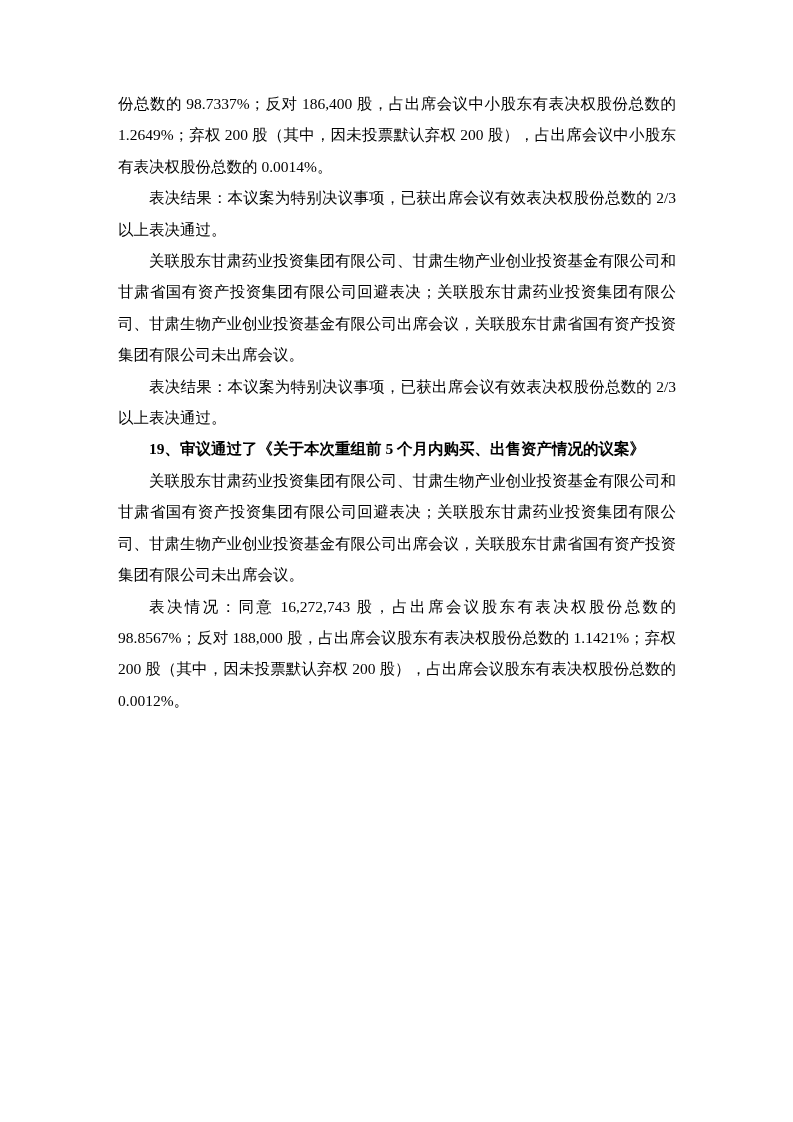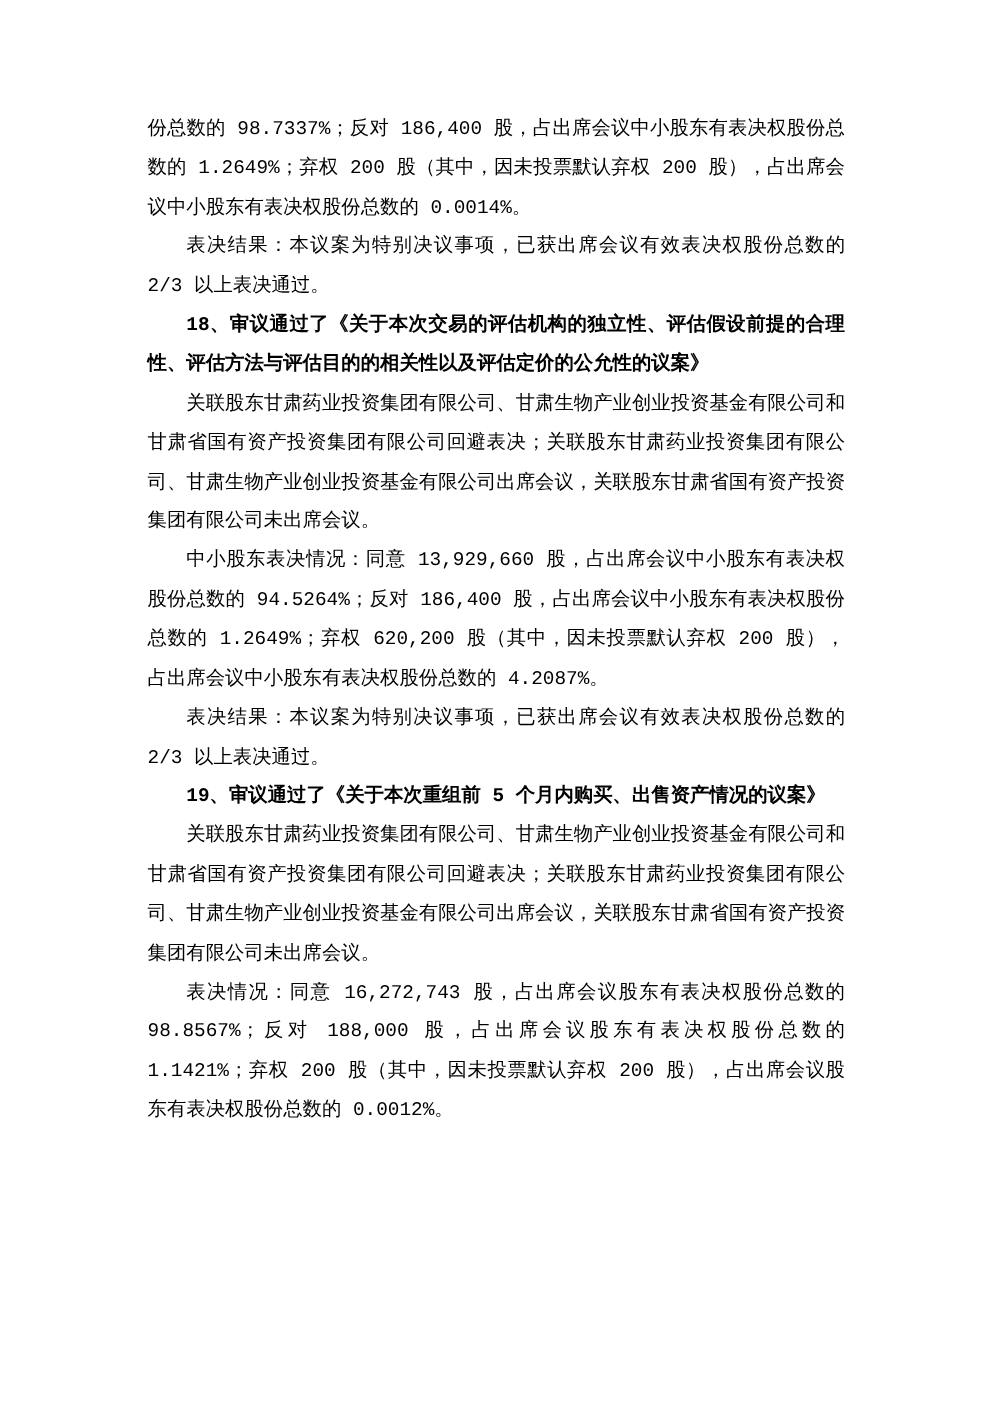--- a/index.html
+++ b/index.html
@@ -10,21 +10,21 @@
   .page {
     position: relative;
     width: 793px;
     height: 1122px;
     background: #ffffff;
     box-sizing: border-box;
     padding: 88px 117px 0 118px;
     overflow: hidden;
   }
   .content {
-    font-family: Liberation Mono, monospace;
+    font-family: Liberation Serif, serif;
     font-size: 15.5px;
     line-height: 31.4px;
     color: #000000;
     text-align: justify;
     text-justify: inter-ideograph;
     word-break: break-word;
   }
   .content p {
     margin: 0;
     padding: 0;
@@ -37,21 +37,19 @@
     font-weight: bold;
   }
 </style>
 </head>
 <body>
 
 <div class="page">
   <div class="content">
     <p class="no-indent">份总数的 98.7337%；反对 186,400 股，占出席会议中小股东有表决权股份总数的 1.2649%；弃权 200 股（其中，因未投票默认弃权 200 股），占出席会议中小股东有表决权股份总数的 0.0014%。</p>
     <p>表决结果：本议案为特别决议事项，已获出席会议有效表决权股份总数的 2/3 以上表决通过。</p>
-    <p class="heading">18、审议通过了《关于本次交易的评估机构的独立性、评估假设前提的合理性、评估方法与评估目的的相关性以及评估定价的公允性的议案》</p>
     <p>关联股东甘肃药业投资集团有限公司、甘肃生物产业创业投资基金有限公司和甘肃省国有资产投资集团有限公司回避表决；关联股东甘肃药业投资集团有限公司、甘肃生物产业创业投资基金有限公司出席会议，关联股东甘肃省国有资产投资集团有限公司未出席会议。</p>
-    <p>中小股东表决情况：同意 13,929,660 股，占出席会议中小股东有表决权股份总数的 94.5264%；反对 186,400 股，占出席会议中小股东有表决权股份总数的 1.2649%；弃权 620,200 股（其中，因未投票默认弃权 200 股），占出席会议中小股东有表决权股份总数的 4.2087%。</p>
     <p>表决结果：本议案为特别决议事项，已获出席会议有效表决权股份总数的 2/3 以上表决通过。</p>
     <p class="heading">19、审议通过了《关于本次重组前 5 个月内购买、出售资产情况的议案》</p>
     <p>关联股东甘肃药业投资集团有限公司、甘肃生物产业创业投资基金有限公司和甘肃省国有资产投资集团有限公司回避表决；关联股东甘肃药业投资集团有限公司、甘肃生物产业创业投资基金有限公司出席会议，关联股东甘肃省国有资产投资集团有限公司未出席会议。</p>
     <p>表决情况：同意 16,272,743 股，占出席会议股东有表决权股份总数的 98.8567%；反对 188,000 股，占出席会议股东有表决权股份总数的 1.1421%；弃权 200 股（其中，因未投票默认弃权 200 股），占出席会议股东有表决权股份总数的 0.0012%。</p>
   </div>
 </div>
 
 </body></html>

